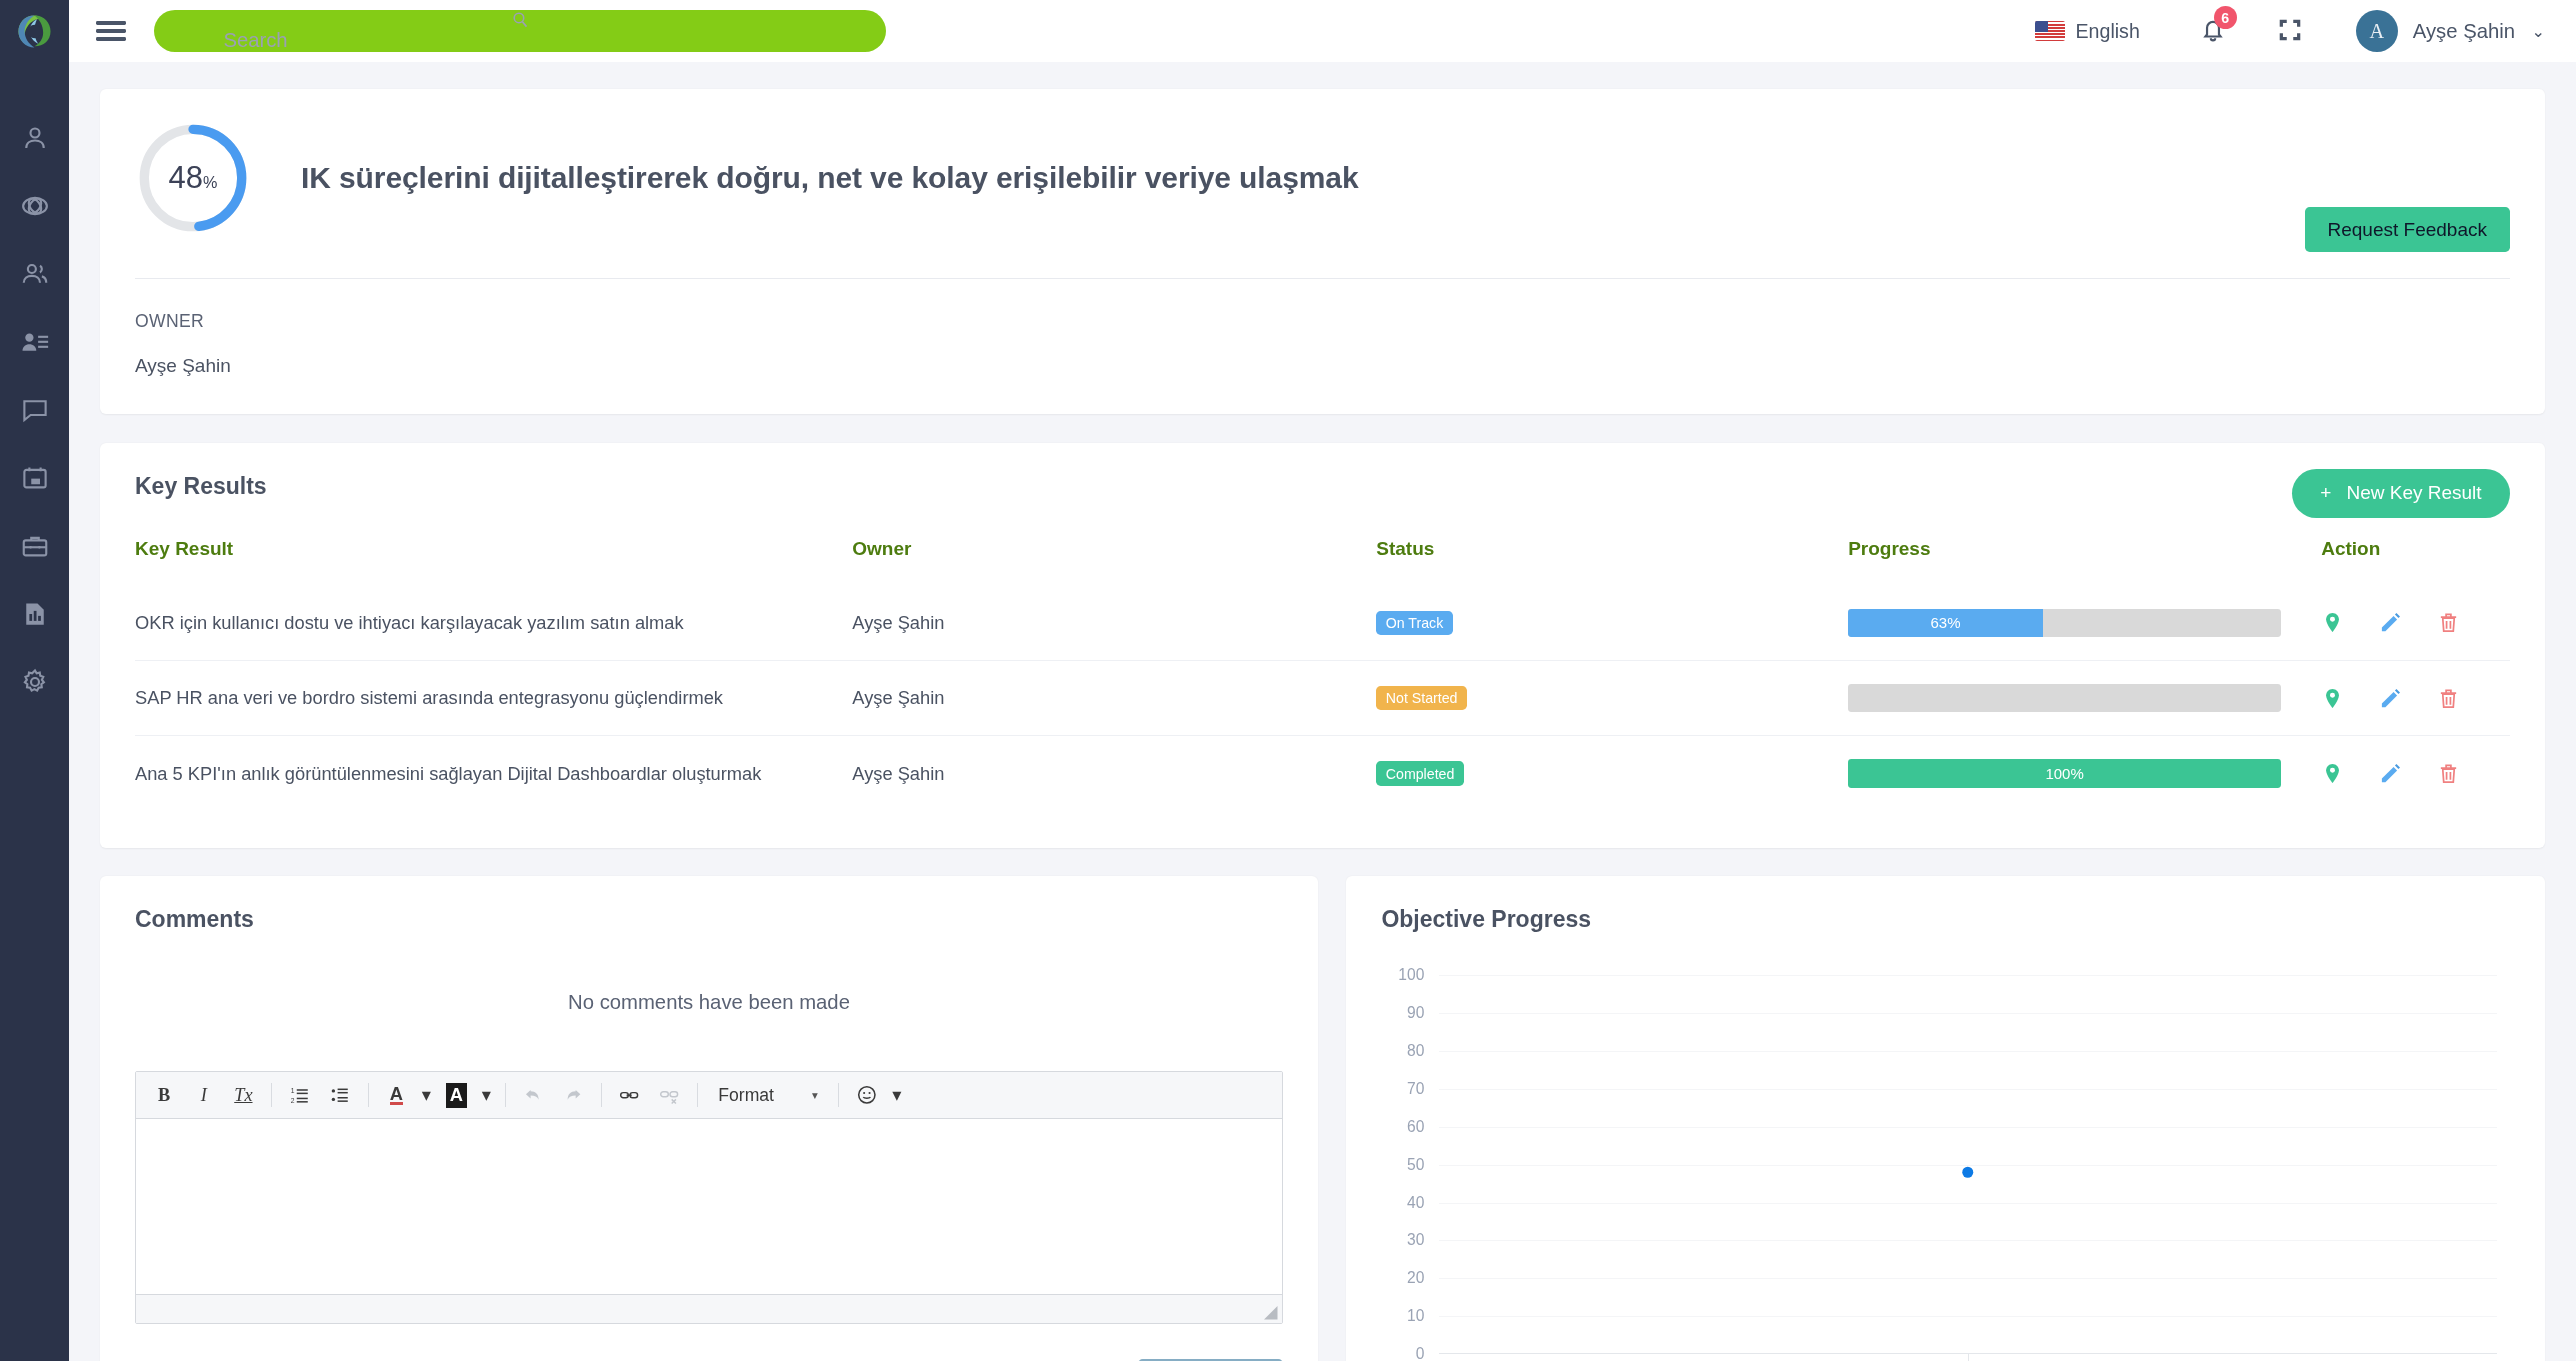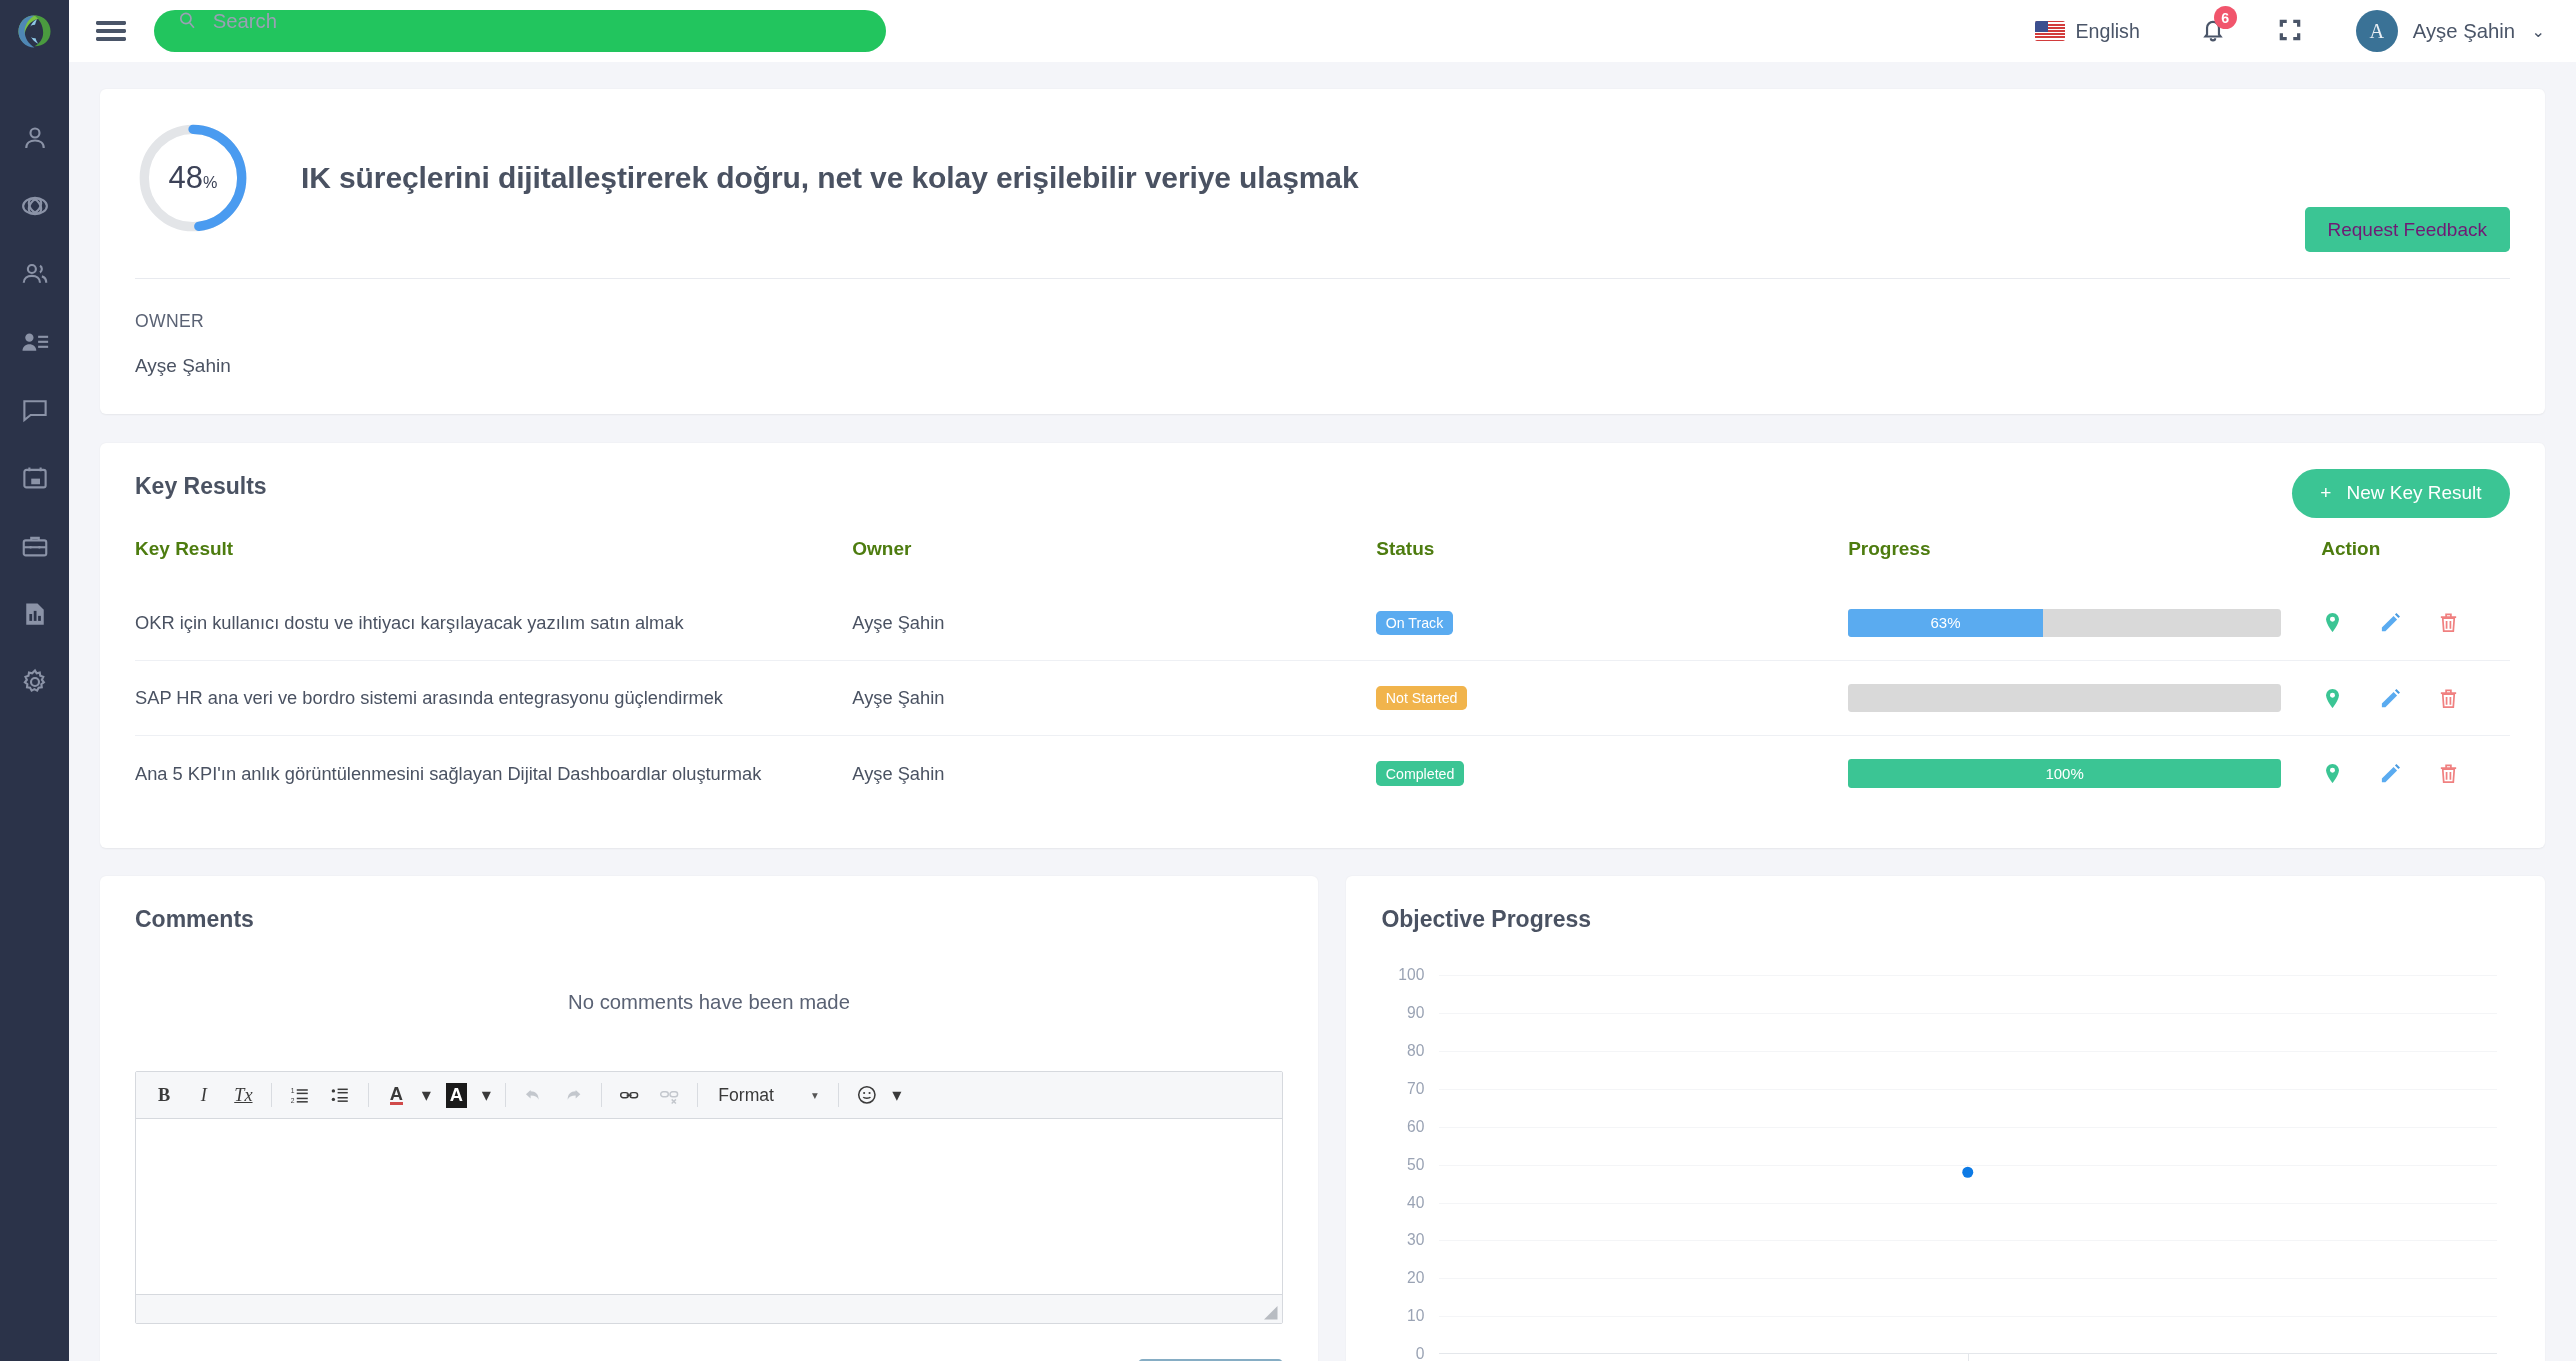--- a/index.html
+++ b/index.html
@@ -33,22 +33,22 @@
     width: 2507px; height: 62px;
     background: #ffffff;
     display: flex; align-items: center;
     z-index: 5;
   }
   .hamburger { width: 30px; margin-left: 27px; cursor: pointer; display:flex; flex-direction:column; gap:4.7px; }
   .hamburger span { display:block; height: 3.4px; background: #4a5568; border-radius: 1.4px; }
   .search-box {
     margin-left: 28.4px;
     width: 732px; height: 42px;
-    background: #22c55e; border-radius: 21px;
-    display: flex; align-items: flex-start; padding: 0 23px;
+    background: #84cc16; border-radius: 21px;
+    display: flex; align-items: center; padding: 0 23px; flex-direction: column;
   }
   .search-box svg { width: 20.3px; height: 20.3px; stroke: #9aa0b4; fill: none; stroke-width: 2; }
   .search-input {
     border: none; outline: none; background: transparent;
     margin-left: 15px; font-size: 20.3px; color: #4a5568;
     font-family: "Liberation Sans", sans-serif; width: 609px;
   }
   .search-input::placeholder { color: #9aa0b4; }
   .topbar-right {
     margin-left: auto; margin-right: 31px;
@@ -98,21 +98,21 @@
     align-items: center; justify-content: center;
     font-size: 31px; color: #3c4257;
   }
   .donut-label sup { font-size: 16.2px; vertical-align: baseline; position: relative; top: 4.7px; }
   .obj-title {
     margin-left: 50px; font-size: 30px; font-weight: bold;
     color: #4a5262; letter-spacing: -0.1px;
   }
   .req-btn {
     position: absolute; right: 35px; top: 118px;
-    background: #3bc594; color: #701a75;
+    background: #3bc594; color: #0f172a;
     border: none; border-radius: 4.7px;
     padding: 12px 23px; height: 45px;
     font-size: 19px; cursor: pointer;
     font-family: "Liberation Sans", sans-serif;
   }
   .obj-divider { height: 0.7px; background: #e8eaef; margin: 42px 0 32.5px 0; }
   .meta-row { display: flex; }
   .meta-col { width: 386px; }
   .meta-label { font-size: 17.6px; color: #5a6274; letter-spacing: 0.3px; }
   .meta-value { font-size: 19px; color: #4a5262; margin-top: 23px; }

